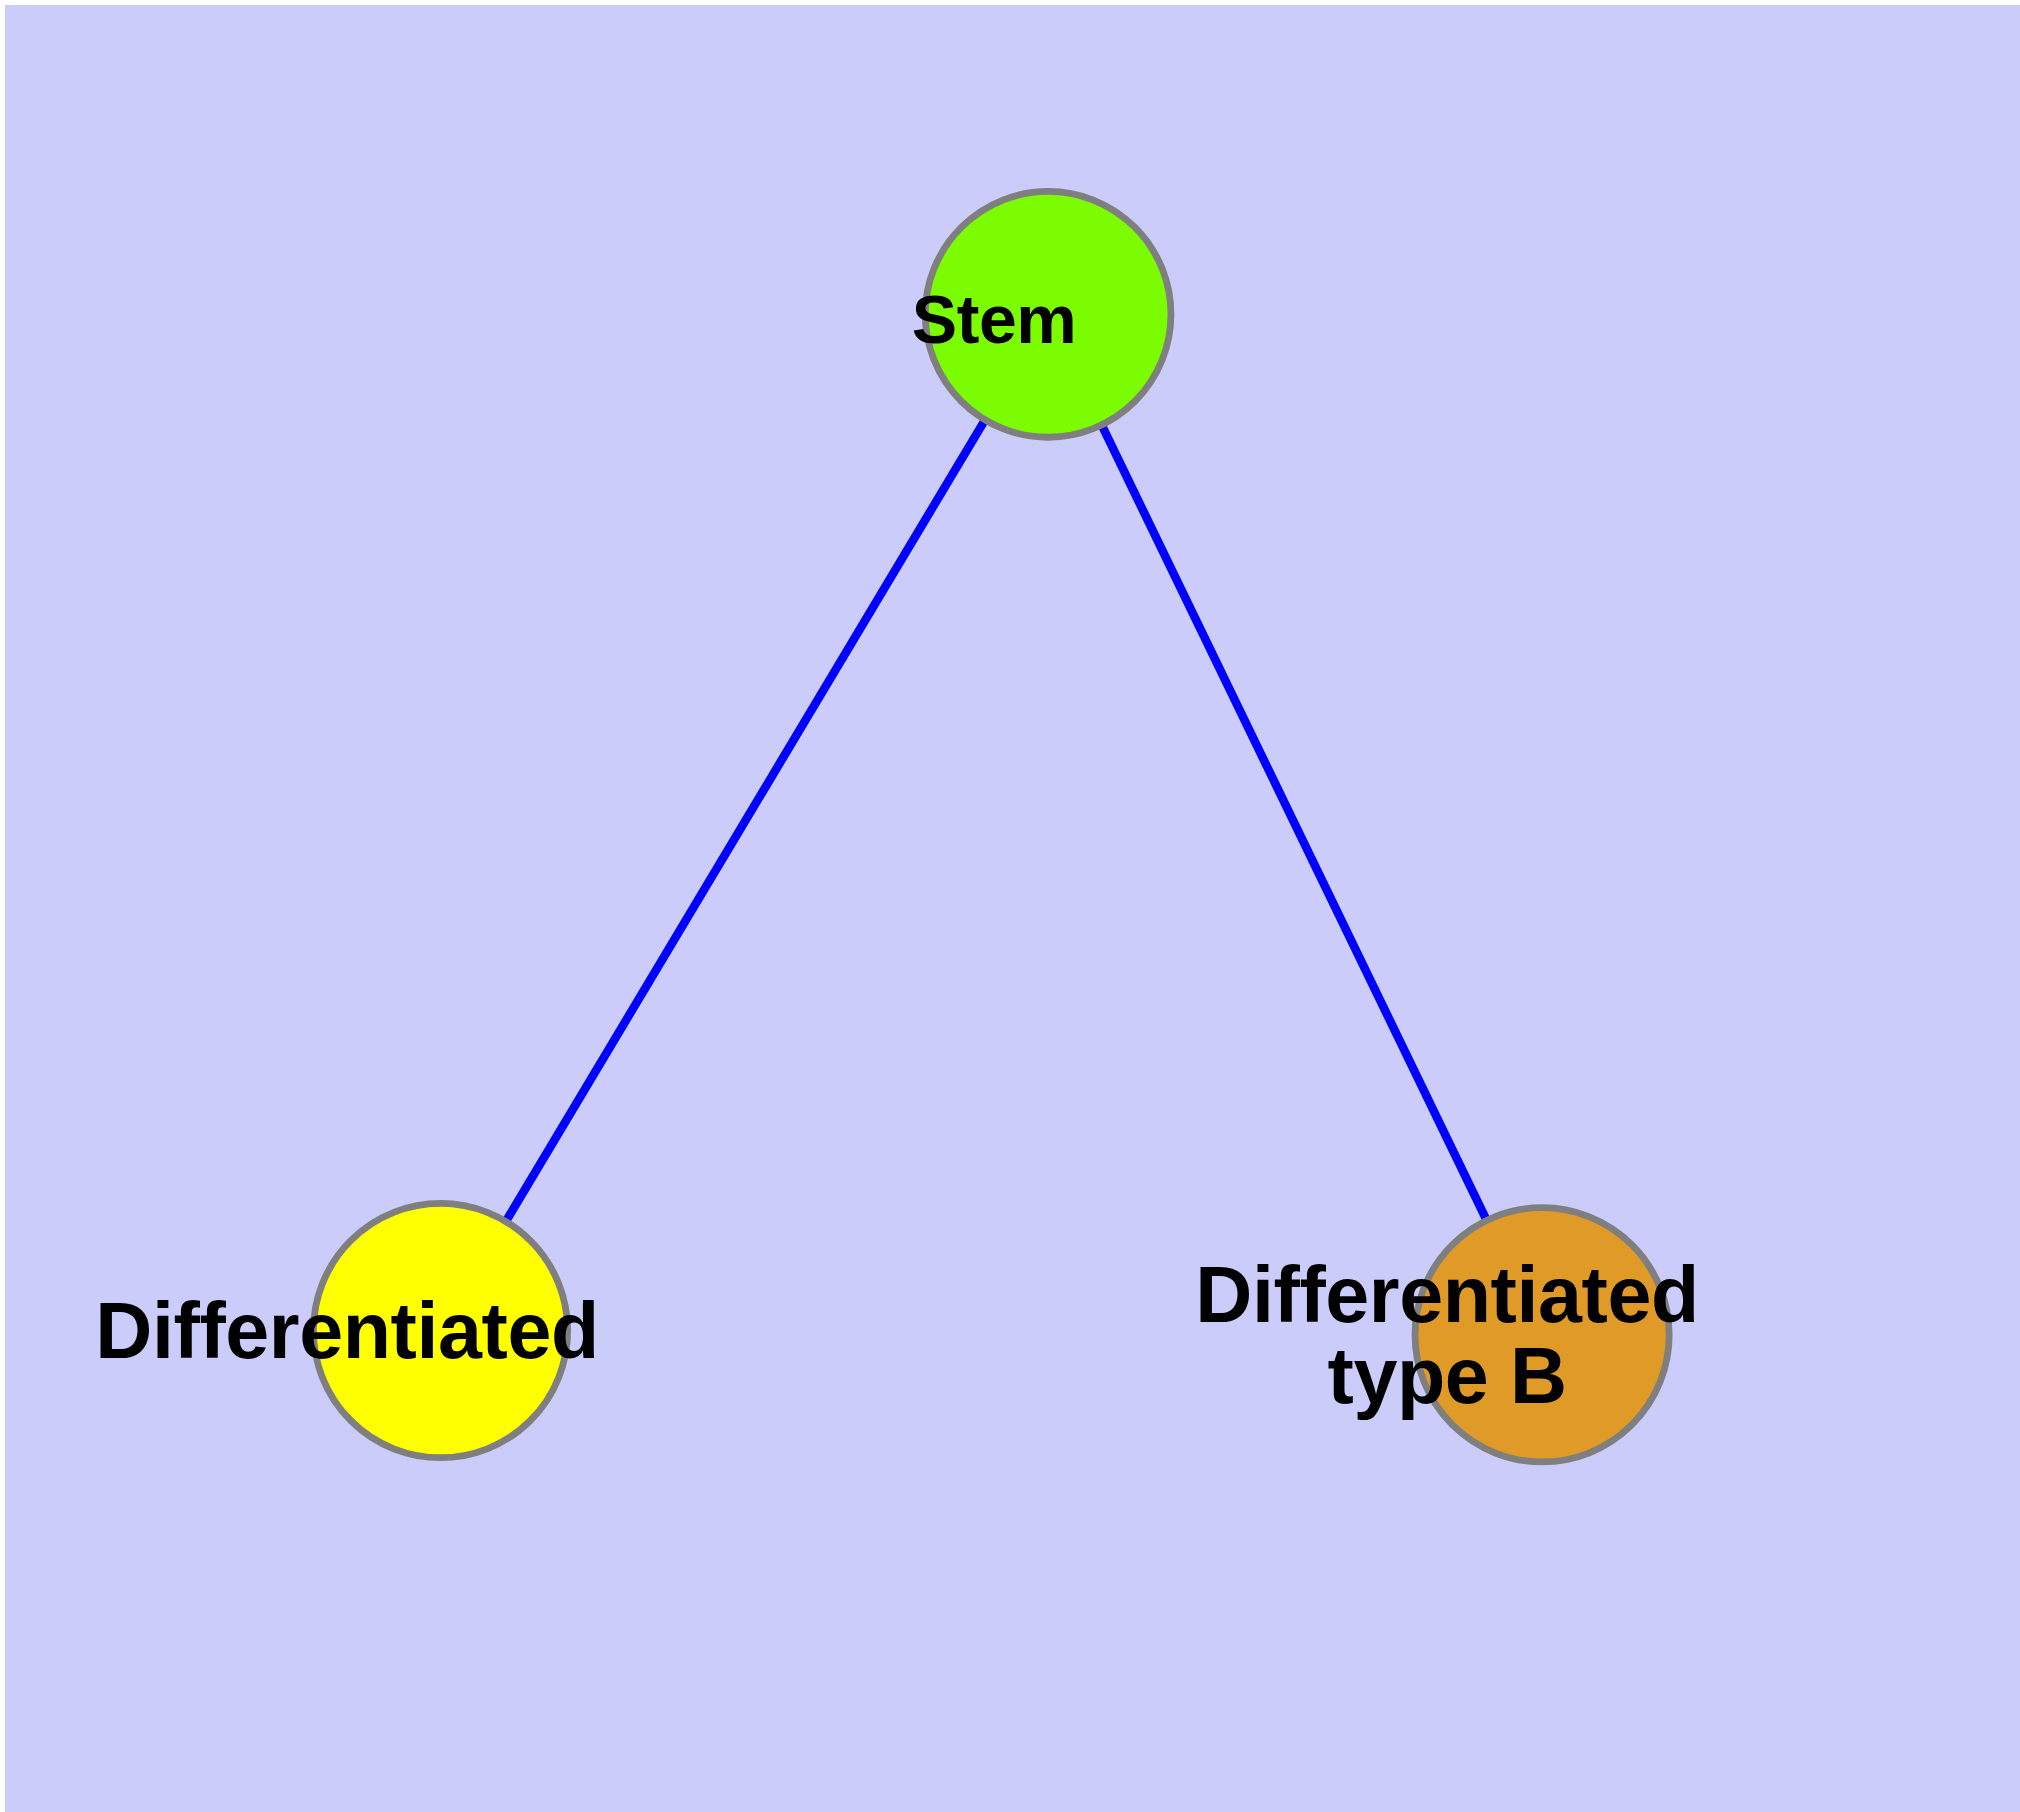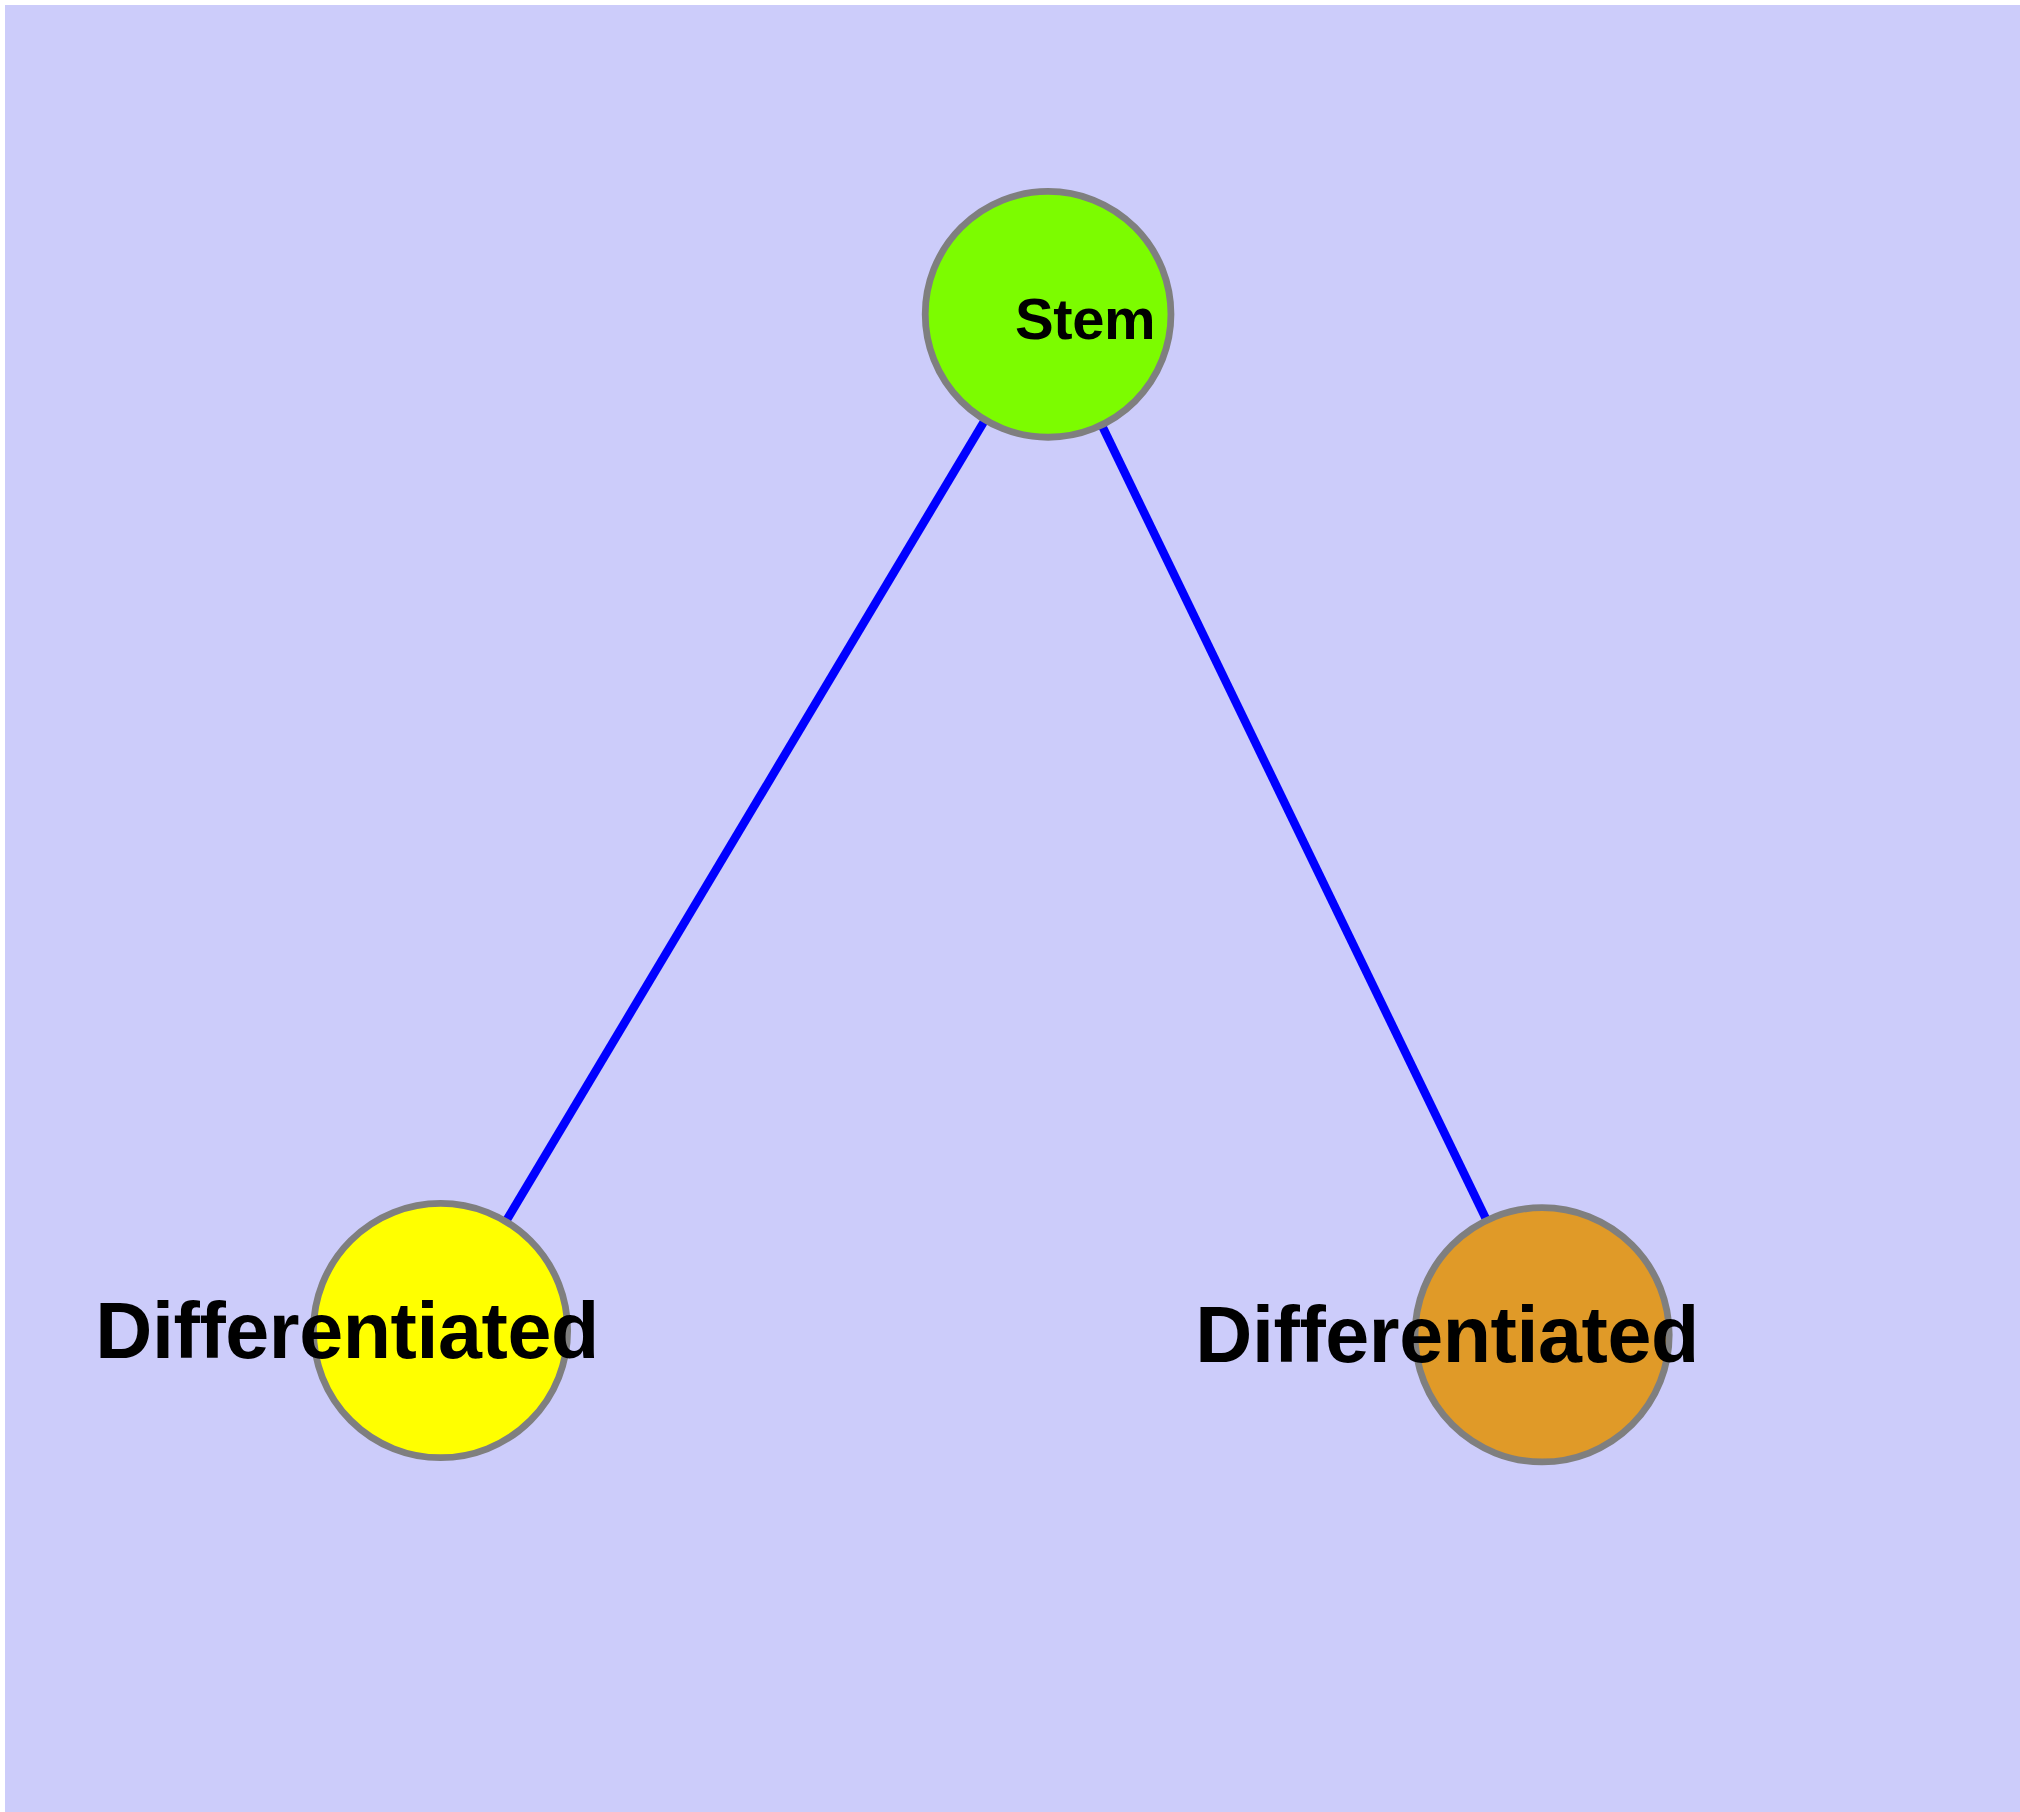--- a/index.html
+++ b/index.html
@@ -58,20 +58,20 @@
           <line x1="1294.193163772188" y1="495.50526446263166" x2="1748.627761614978" y2="1433.994554004174" stroke="#0000ff" stroke-width="10" stroke-linecap="butt"></line>
         </g>
       <g id="node-layer">
           <circle cx="1231" cy="365" r="145" fill="#7cfc00" stroke="#7f7f7f" stroke-width="8"></circle>
           <circle cx="514" cy="1564" r="150" fill="#ffff00" stroke="#7f7f7f" stroke-width="8"></circle>
           <circle cx="1814" cy="1569" r="150" fill="#e09a28" stroke="#7f7f7f" stroke-width="8"></circle>
         </g>
     </svg>
 
     <div id="label-layer">
-        <div class="node-label" style="left: 1080px; top: 314px; color: rgb(0, 0, 0); font-size: 58px;"><div>Stem</div></div>
+        <div class="node-label" style="left: 989px; top: 314px; color: rgb(0, 0, 0); font-size: 68px;"><div>Stem</div></div>
         <div class="node-label" style="left: 342px; top: 1326px; color: rgb(0, 0, 0); font-size: 79px;"><div>Differentiated</div></div>
-        <div class="node-label" style="left: 1442px; top: 1330px; color: rgb(0, 0, 0); font-size: 79px;"><div>Differentiated</div></div>
+        <div class="node-label" style="left: 1442px; top: 1330px; color: rgb(0, 0, 0); font-size: 79px;"><div>Differentiated</div><div>type B</div></div>
       </div>
 
   </div>
 </div>
 
 
 </body></html>

